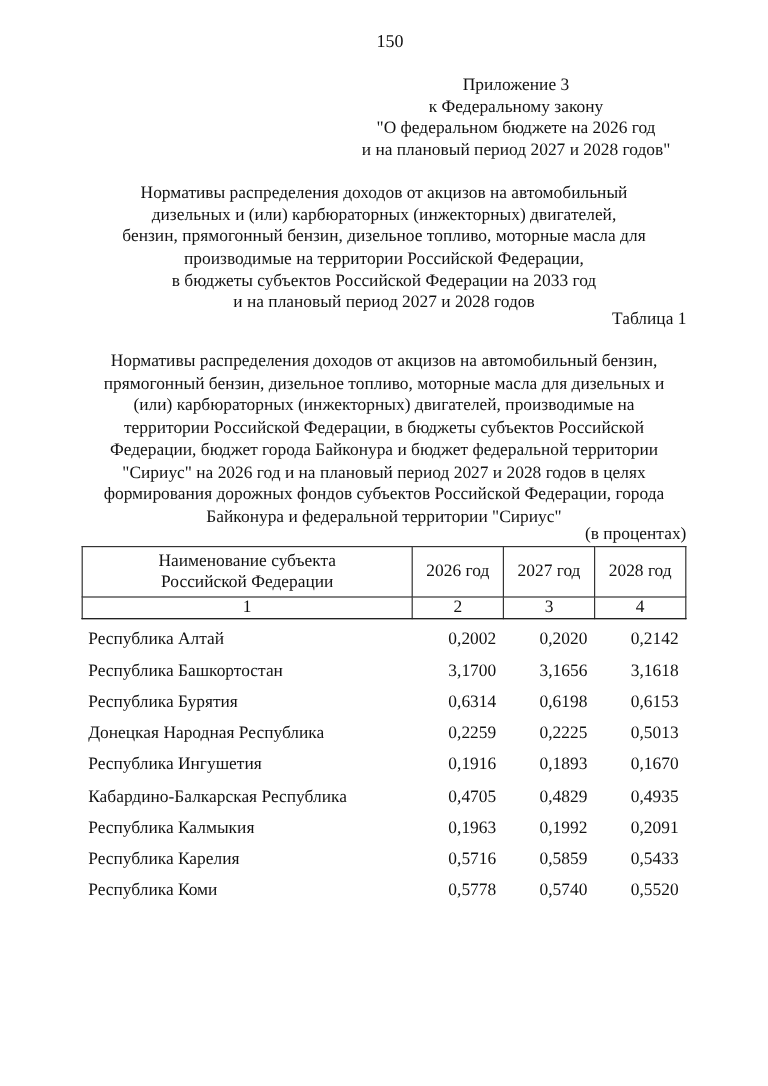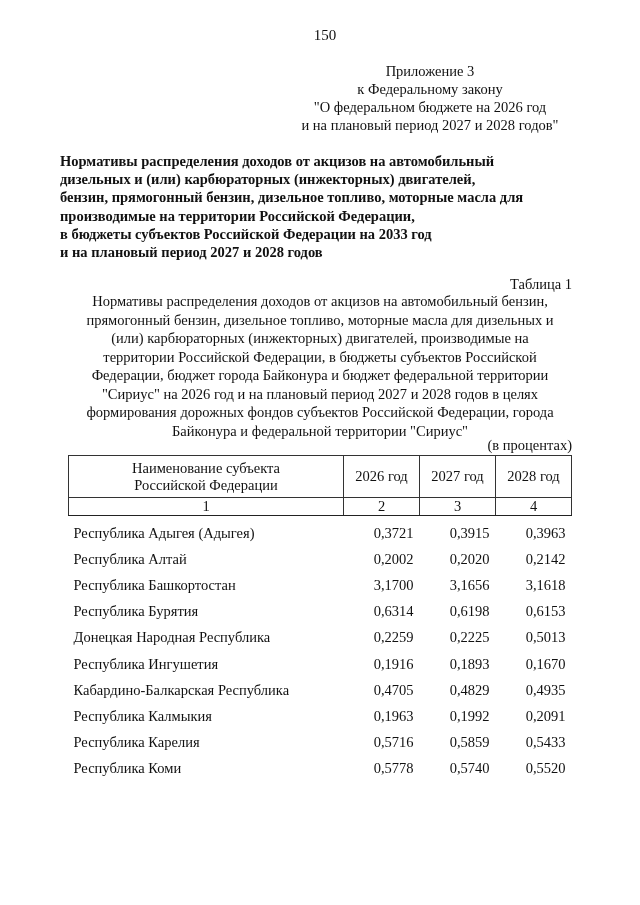--- a/index.html
+++ b/index.html
@@ -33,27 +33,28 @@
       text-align: center;
       font-size: 14.5px;
       line-height: 18px;
       font-family: Liberation Serif, serif;
     }
     .bold-title {
       position: absolute;
       top: 152px;
       left: 60px;
       width: 520px;
-      font-weight: bold;
+      text-align: center;
+      font-weight: normal;
       font-size: 14.5px;
       line-height: 18.2px;
     }
     .table-label {
       position: absolute;
-      top: 276px;
+      top: 258px;
       right: 68px;
       font-size: 14.5px;
     }
     .table-title {
       position: absolute;
       top: 292px;
       left: 60px;
       width: 520px;
       text-align: center;
       font-size: 14.5px;
@@ -162,26 +163,20 @@
       </tr>
       <tr class="num-row">
         <th>1</th>
         <th>2</th>
         <th>3</th>
         <th>4</th>
       </tr>
     </thead>
     <tbody>
       <tr>
-        <td class="name">Республика Адыгея (Адыгея)</td>
-        <td class="val">0,3721</td>
-        <td class="val">0,3915</td>
-        <td class="val">0,3963</td>
-      </tr>
-      <tr>
         <td class="name">Республика Алтай</td>
         <td class="val">0,2002</td>
         <td class="val">0,2020</td>
         <td class="val">0,2142</td>
       </tr>
       <tr>
         <td class="name">Республика Башкортостан</td>
         <td class="val">3,1700</td>
         <td class="val">3,1656</td>
         <td class="val">3,1618</td>

